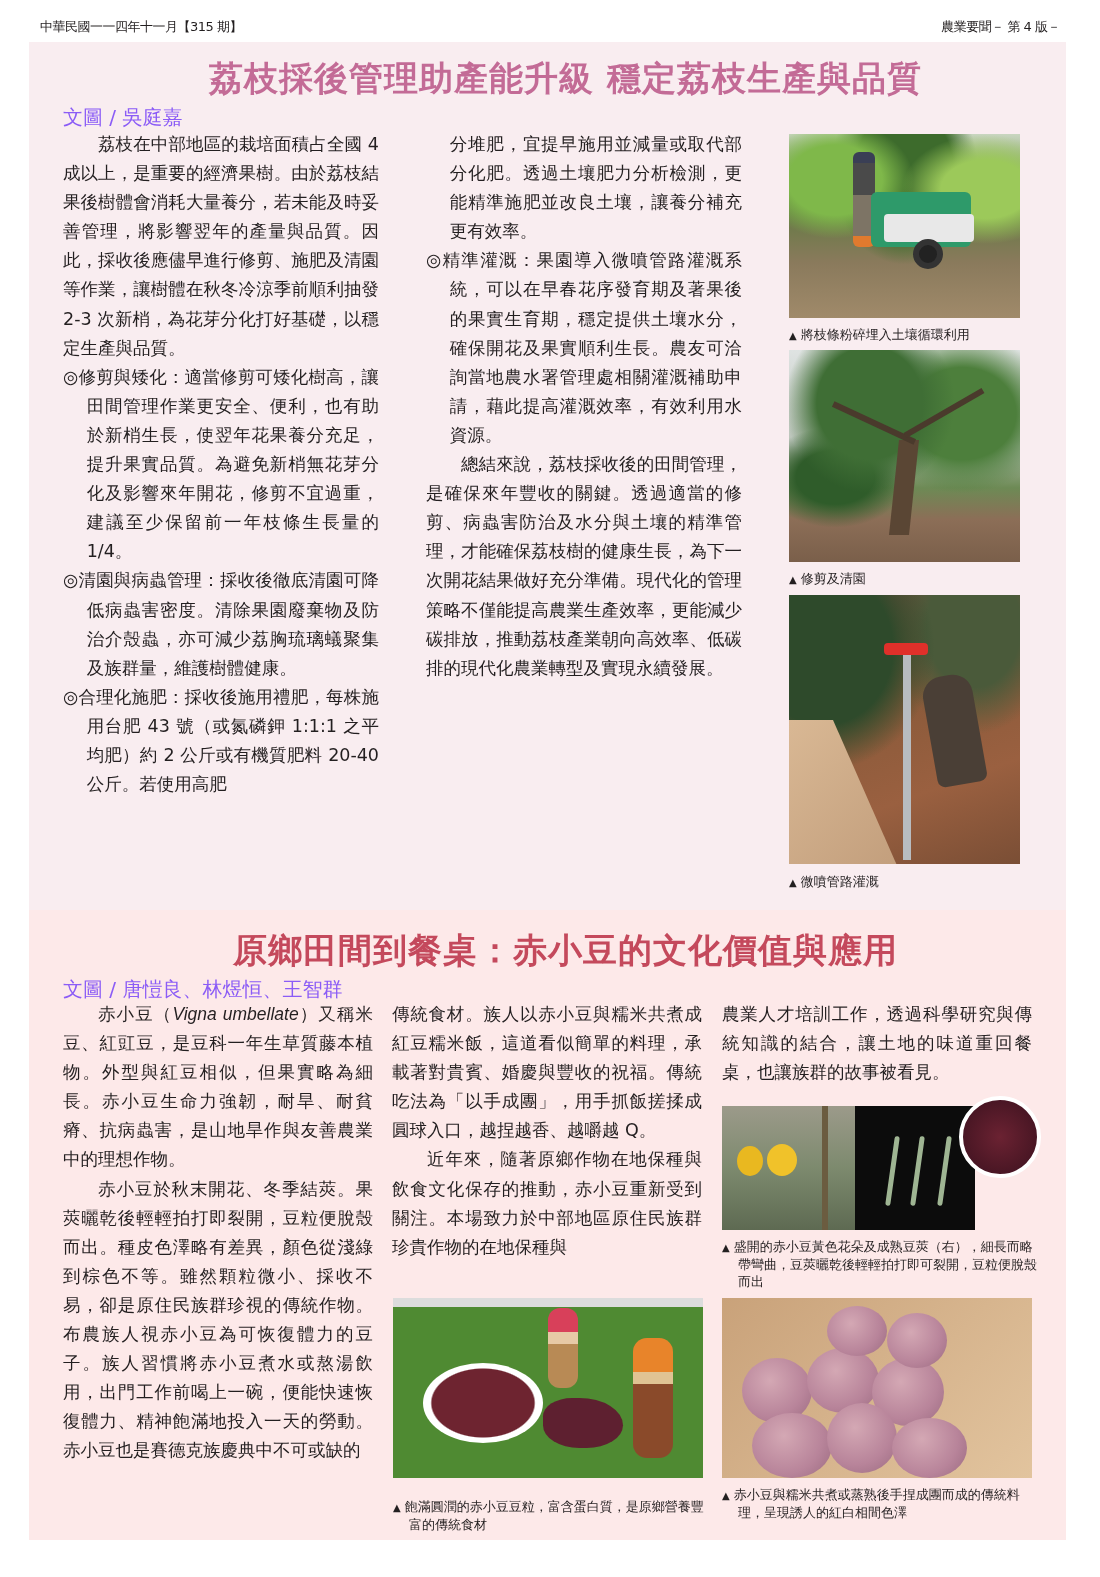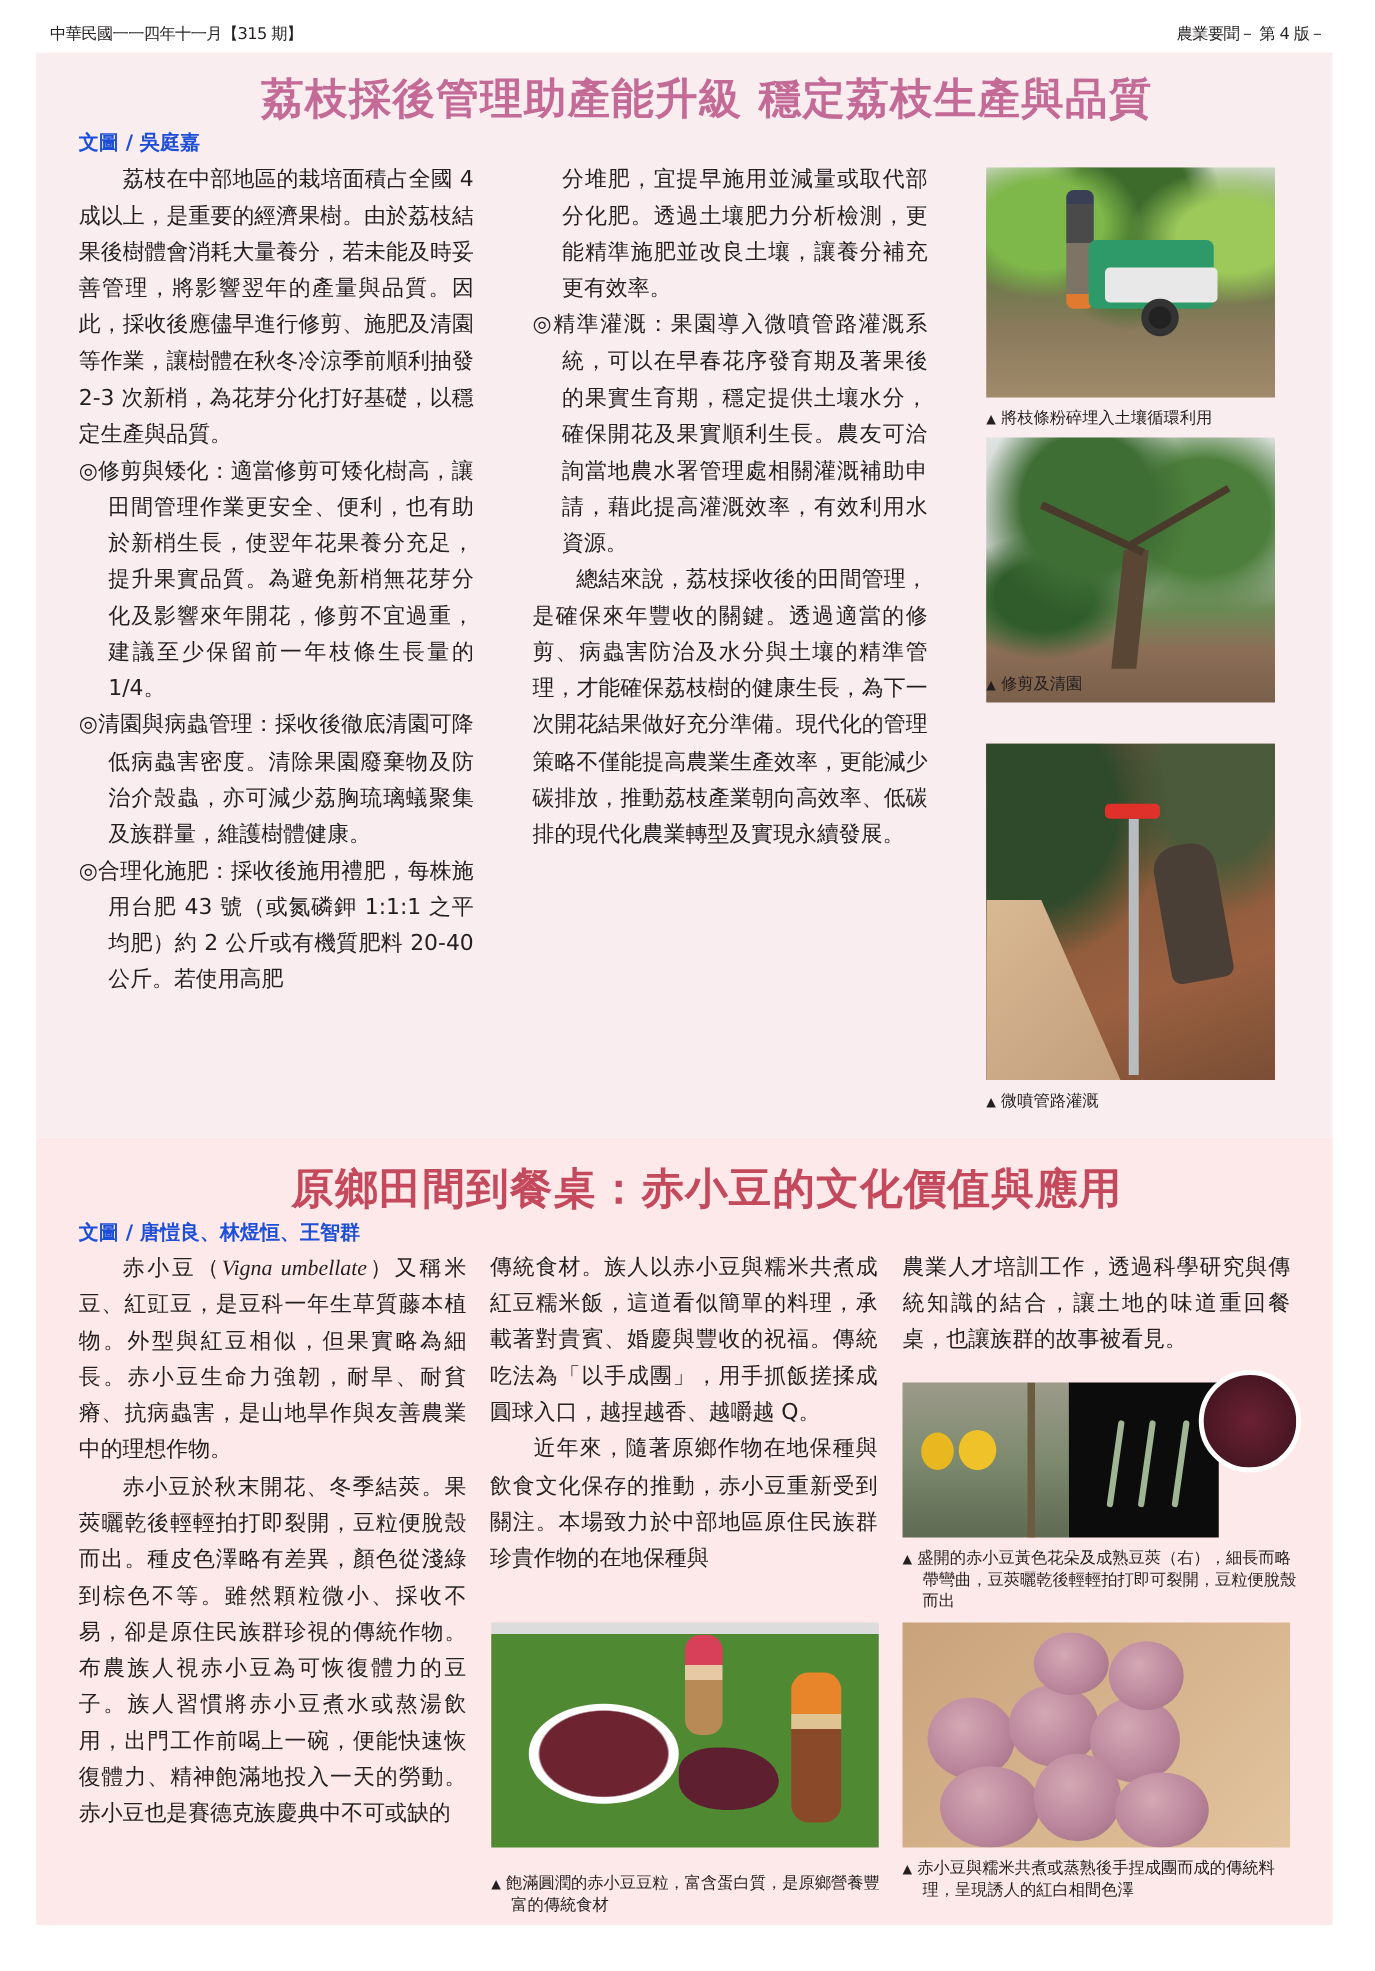--- a/index.html
+++ b/index.html
@@ -11,21 +11,21 @@
   .page-header .right { position: absolute; right: 0; top: 0; letter-spacing: -0.5px; }
 
   .section { position: absolute; left: 29px; width: 1037px; }
   .section-top { top: 42px; height: 868px; background: #f9edf0; }
   .section-bottom { top: 910px; height: 630px; background: #fde9e9; }
 
   .headline { position: absolute; left: 0; right: 0; text-align: center; font-family: "DejaVu Serif", "Liberation Serif", serif; font-weight: bold; letter-spacing: 1px; margin-left: 36px; }
   .headline-top { top: 14px; font-size: 34px; color: #c36b96; }
   .headline-bottom { top: 18px; font-size: 34px; color: #c4495c; }
 
-  .byline { position: absolute; font-size: 16px; color: #1d4ed8; font-weight: bold; }
+  .byline { position: absolute; font-size: 20px; color: #8b5cf6; }
 
   .col { position: absolute; font-size: 17.5px; line-height: 29.1px; color: #231f20; text-align: justify; }
   .col p { margin: 0; }
   .indent { text-indent: 2em; }
   .bullet { padding-left: 1.35em; text-indent: -1.35em; }
 
   .photo { position: absolute; overflow: hidden; }
   .caption { position: absolute; font-size: 13px; line-height: 17px; color: #231f20; }
   .caption .tri { font-size: 10px; margin-right: 4px; }
   .caption.hang { padding-left: 16px; text-indent: -16px; }
@@ -109,41 +109,41 @@
   </div>
   <div class="caption" style="left:760px; top:284px;">
     <span class="tri">▲</span><span>將枝條粉碎埋入土壤循環利用</span>
   </div>
 
   <div class="photo ph-tree" style="left:760px; top:308px; width:231px; height:212px;">
     <div class="trunk"></div>
     <div class="branch1"></div>
     <div class="branch2"></div>
   </div>
-  <div class="caption" style="left:760px; top:497px;">
+  <div class="caption" style="left:760px; top:528px;">
     <span class="tri">▲</span><span>修剪及清園</span>
   </div>
 
   <div class="photo ph-sprinkler" style="left:760px; top:553px; width:231px; height:269px;">
     <div class="tarp"></div>
     <div class="stump"></div>
     <div class="pipe"></div>
     <div class="head"></div>
   </div>
   <div class="caption" style="left:760px; top:831px;">
     <span class="tri">▲</span><span>微噴管路灌溉</span>
   </div>
 </div>
 
 <div class="section section-bottom">
   <div class="headline headline-bottom">原鄉田間到餐桌：赤小豆的文化價值與應用</div>
   <div class="byline" style="left:34px; top:66px;">文圖 / 唐愷良、林煜恒、王智群</div>
 
   <div class="col" style="left:34px; top:90px; width:310px;">
-    <p class="indent"><span>赤小豆（</span><i style="font-family:Liberation Serif, serif;">Vigna umbellate</i><span>）又稱米豆、紅豇豆，是豆科一年生草質藤本植物。外型與紅豆相似，但果實略為細長。赤小豆生命力強韌，耐旱、耐貧瘠、抗病蟲害，是山地旱作與友善農業中的理想作物。</span></p>
+    <p class="indent"><span>赤小豆（</span><i style="font-family:Liberation Sans, sans-serif;">Vigna umbellate</i><span>）又稱米豆、紅豇豆，是豆科一年生草質藤本植物。外型與紅豆相似，但果實略為細長。赤小豆生命力強韌，耐旱、耐貧瘠、抗病蟲害，是山地旱作與友善農業中的理想作物。</span></p>
     <p class="indent">赤小豆於秋末開花、冬季結莢。果莢曬乾後輕輕拍打即裂開，豆粒便脫殼而出。種皮色澤略有差異，顏色從淺綠到棕色不等。雖然顆粒微小、採收不易，卻是原住民族群珍視的傳統作物。布農族人視赤小豆為可恢復體力的豆子。族人習慣將赤小豆煮水或熬湯飲用，出門工作前喝上一碗，便能快速恢復體力、精神飽滿地投入一天的勞動。赤小豆也是賽德克族慶典中不可或缺的</p>
   </div>
 
   <div class="col" style="left:363px; top:90px; width:310px;">
     <p>傳統食材。族人以赤小豆與糯米共煮成紅豆糯米飯，這道看似簡單的料理，承載著對貴賓、婚慶與豐收的祝福。傳統吃法為「以手成團」，用手抓飯搓揉成圓球入口，越捏越香、越嚼越 Q。</p>
     <p class="indent">近年來，隨著原鄉作物在地保種與飲食文化保存的推動，赤小豆重新受到關注。本場致力於中部地區原住民族群珍貴作物的在地保種與</p>
   </div>
 
   <div class="col" style="left:693px; top:90px; width:310px;">
     <p>農業人才培訓工作，透過科學研究與傳統知識的結合，讓土地的味道重回餐桌，也讓族群的故事被看見。</p>

